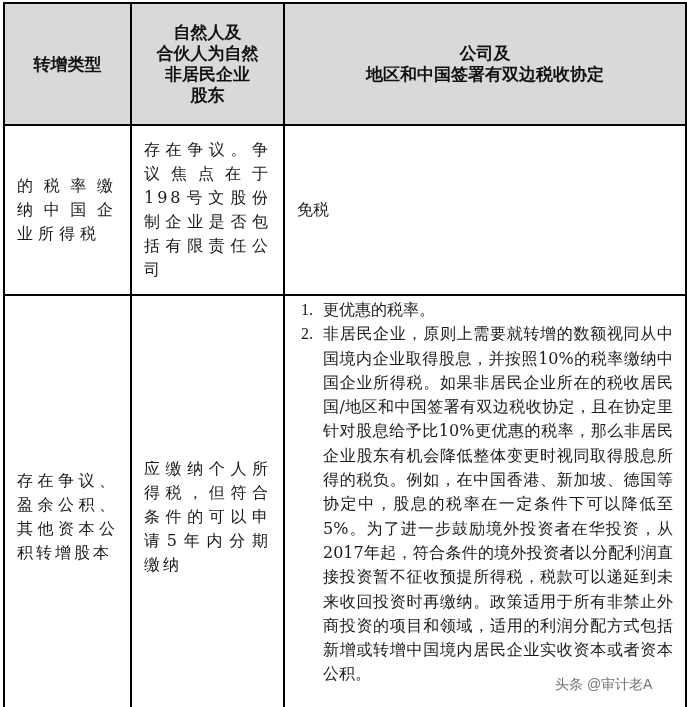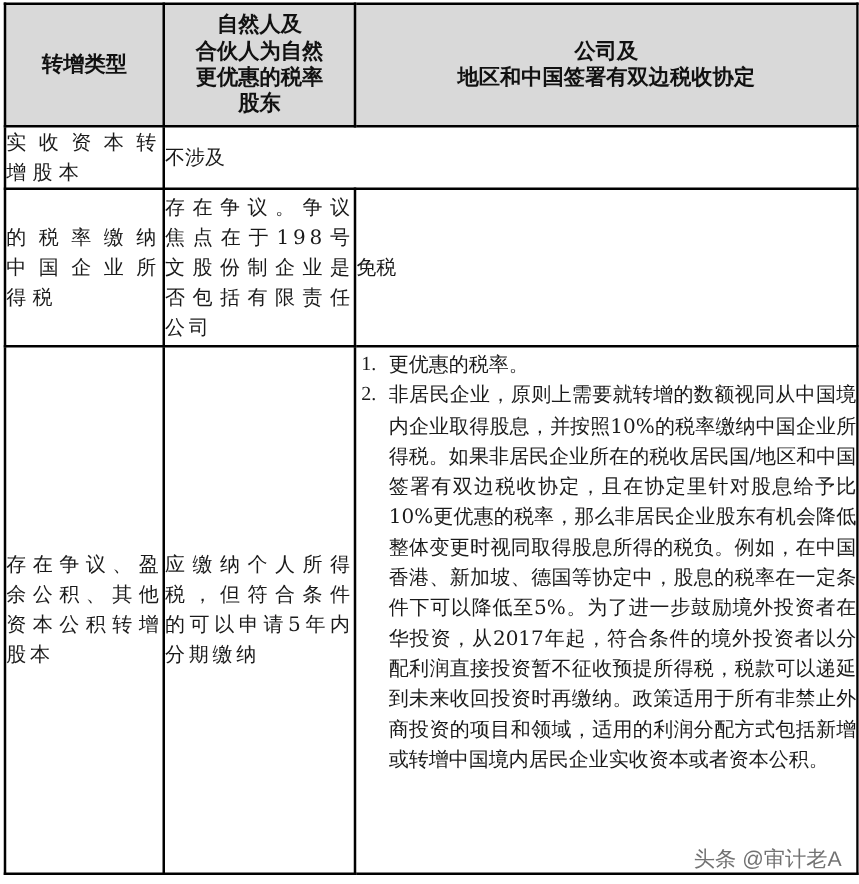--- a/index.html
+++ b/index.html
@@ -18,21 +18,21 @@
     table.tax-table {
       position: absolute;
       left: 3px;
       top: 2px;
       width: 682px;
       border-collapse: collapse;
       table-layout: fixed;
     }
     table.tax-table td, table.tax-table th {
       border: 2px solid #000;
-      padding: 0;
+      padding: 12px;
       vertical-align: middle;
     }
     th.head {
       background: #d9d9d9;
       font-weight: bold;
       font-size: 17px;
       line-height: 21px;
       text-align: center;
       color: #111;
       height: 96px;
@@ -69,21 +69,21 @@
       left: -22px;
       top: 0;
       font-family: "Liberation Serif", serif;
     }
     .head-line { display: block; }
     .watermark {
       position: absolute;
       left: 555px;
       top: 676px;
       font-family: "Liberation Sans", sans-serif;
-      font-size: 17px;
+      font-size: 14px;
       color: rgba(60,60,60,0.72);
       letter-spacing: 0px;
       pointer-events: none;
     }
   </style>
 </head>
 <body>
 
 <table class="tax-table">
   <colgroup>
@@ -92,34 +92,30 @@
     <col style="width:402px">
   </colgroup>
   <thead>
     <tr>
       <th class="head">
         <span class="head-line">转增类型</span>
       </th>
       <th class="head">
         <span class="head-line">自然人及</span>
         <span class="head-line">合伙人为自然</span>
-        <span class="head-line">更优惠的税率</span>
+        <span class="head-line">非居民企业</span>
         <span class="head-line">股东</span>
       </th>
       <th class="head">
         <span class="head-line">公司及</span>
         <span class="head-line">地区和中国签署有双边税收协定</span>
       </th>
     </tr>
   </thead>
   <tbody>
-    <tr class="row1">
-      <td class="cell c1 wide-spaced">实收资本转增股本</td>
-      <td class="cell c2" colspan="2">不涉及</td>
-    </tr>
     <tr class="row2">
       <td class="cell c1 wide-spaced">的税率缴纳中国企业所得税</td>
       <td class="cell c2 mid-spaced">存在争议。争议焦点在于198号文股份制企业是否包括有限责任公司</td>
       <td class="cell c3">免税</td>
     </tr>
     <tr class="row3">
       <td class="cell c1 mid-spaced">存在争议、盈余公积、其他资本公积转增股本</td>
       <td class="cell c2 mid-spaced">应缴纳个人所得税，但符合条件的可以申请5年内分期缴纳</td>
       <td class="cell c3" style="vertical-align: top; padding-top: 2px;">
         <ol class="notes">

